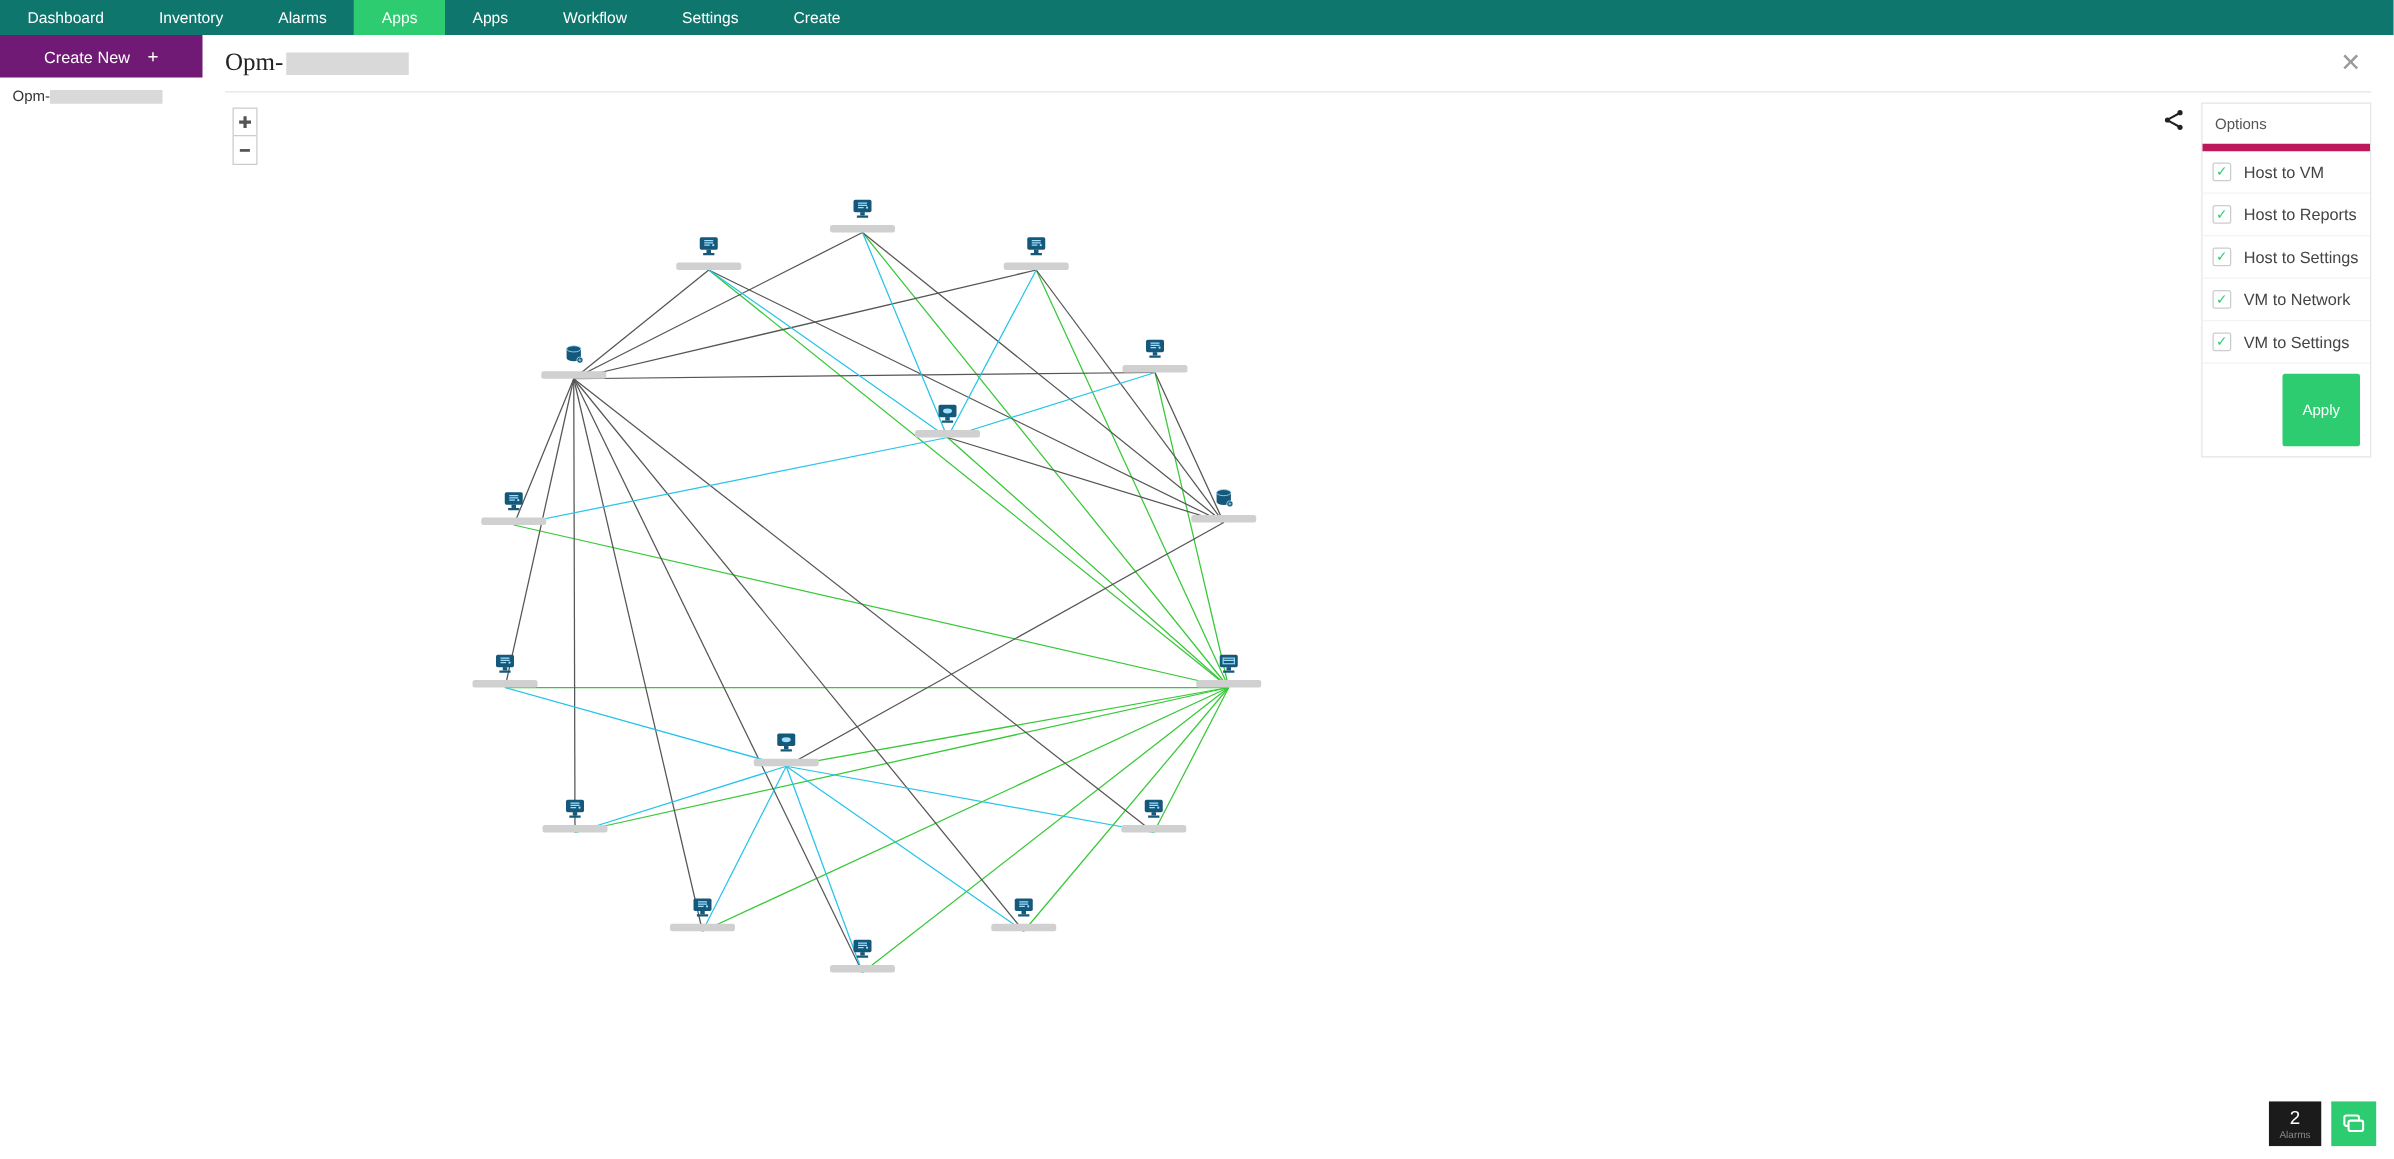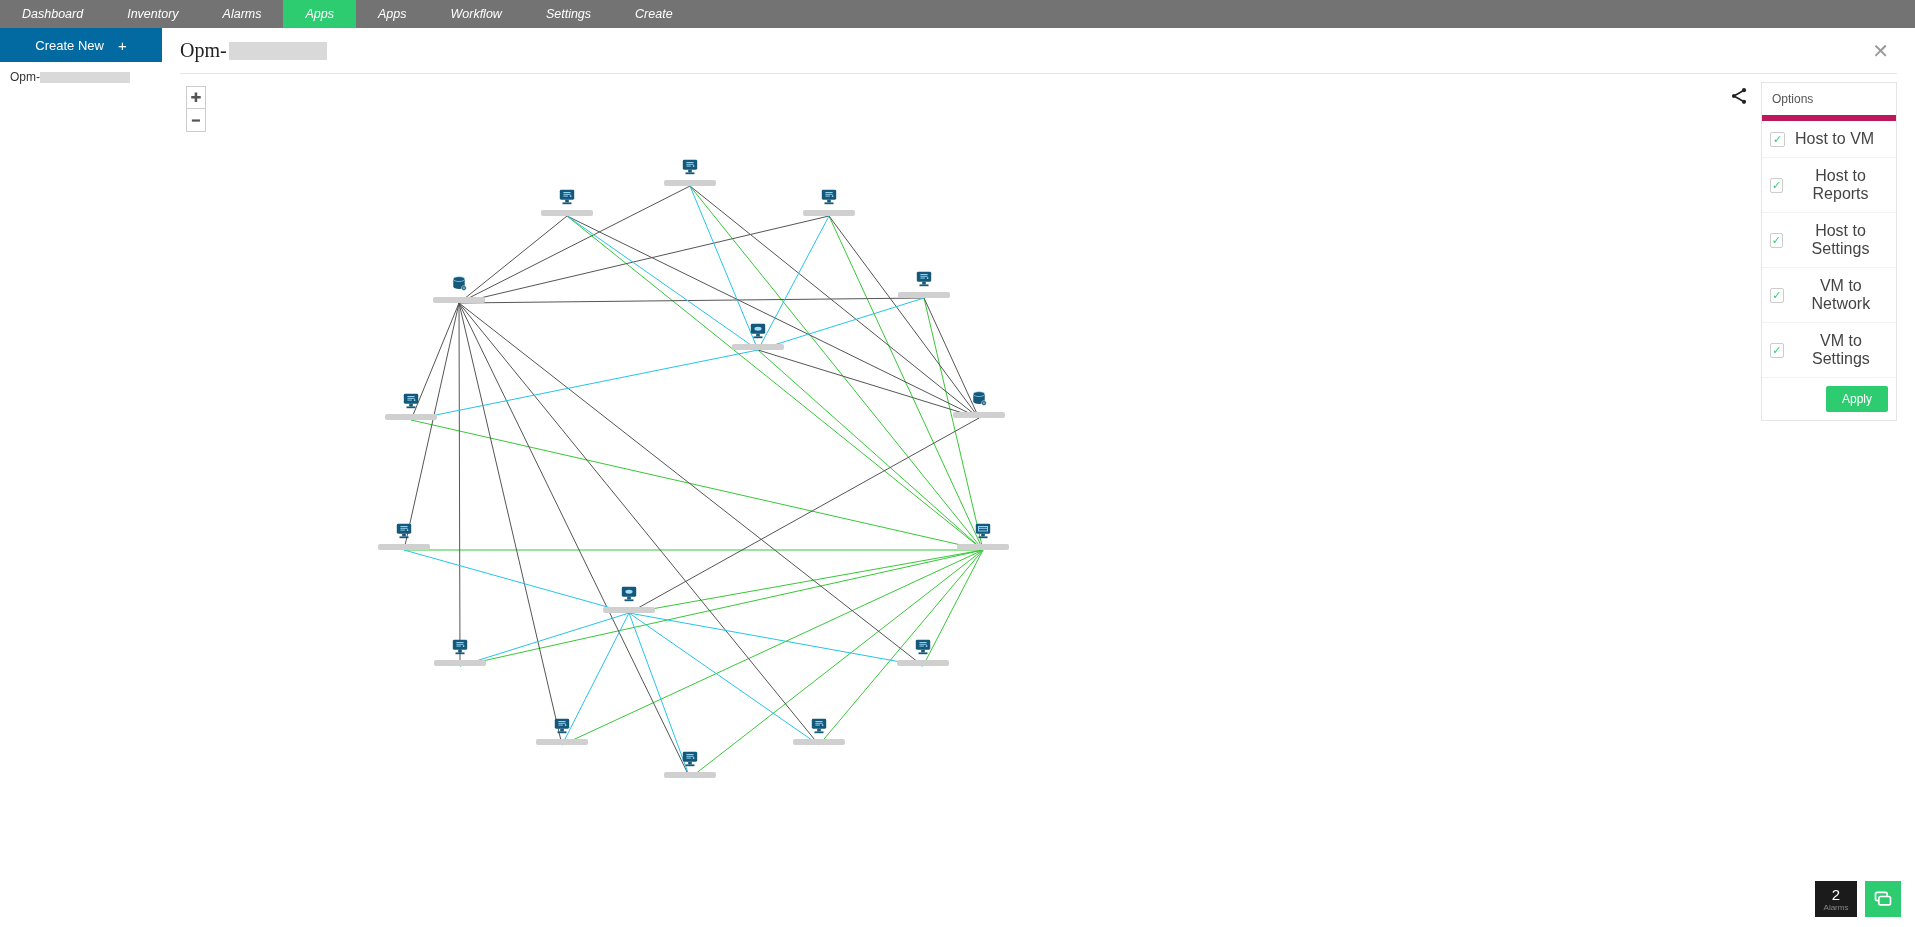--- a/index.html
+++ b/index.html
@@ -1,25 +1,25 @@
 <!DOCTYPE html>
 <html><head>
 <meta charset="utf-8">
 <style>
 * { box-sizing: border-box; margin: 0; padding: 0; }
 body { font-family: "Segoe UI", Tahoma, sans-serif; font-size: 13px; color: #333; background: #fff; overflow: hidden; width: 1915px; height: 927px; position: relative; }
 
-.topnav { display: flex; background: #737373; height: 28px; width: 100%; font-style: italic; }
+.topnav { display: flex; background: #0f766e; height: 28px; width: 100%; }
 .topnav .nav-item { color: #fff; padding: 0 22px; height: 28px; line-height: 28px; cursor: pointer; font-size: 12.5px; }
 .topnav .nav-item.active { background: #2ecc71; }
 
 .layout { display: flex; height: calc(927px - 28px); }
 
 .sidebar { width: 162px; background: #fff; display: flex; flex-direction: column; }
-.create-btn { background: #0369a1; color: #fff; height: 34px; display: flex; align-items: center; justify-content: center; gap: 14px; cursor: pointer; font-size: 13px; }
+.create-btn { background: #701a75; color: #fff; height: 34px; display: flex; align-items: center; justify-content: center; gap: 14px; cursor: pointer; font-size: 13px; }
 .create-btn .plus { font-size: 15px; line-height: 1; }
 .sidebar-item { padding: 8px 10px; font-size: 12px; cursor: pointer; }
 .sidebar-item .mask { display:inline-block; background:#d9d9d9; width:90px; height:11px; vertical-align:middle; }
 
 .main { flex: 1; position: relative; padding: 0 18px; }
 .title-row { display: flex; align-items: center; height: 46px; border-bottom: 1px solid #e5e5e5; }
 .title-text { font-size: 20px; font-family: Georgia, serif; color: #222; }
 .title-mask { background:#d9d9d9; width:98px; height:18px; display:inline-block; margin-left:2px; }
 .close-x { margin-left: auto; font-size: 20px; color: #999; cursor: pointer; padding: 4px 8px; }
 
@@ -28,23 +28,23 @@
 .zoom-ctrl { position: absolute; left: 6px; top: 12px; width: 20px; border: 1px solid #ccc; background: #fff; }
 .zoom-ctrl div { height: 22px; display:flex; align-items:center; justify-content:center; font-size:13px; color:#555; cursor:pointer; }
 .zoom-ctrl div:first-child { border-bottom:1px solid #ccc; }
 
 .share-icon { position: absolute; right: 148px; top: 12px; cursor: pointer; }
 
 .options-panel { position: absolute; right: 0; top: 8px; width: 136px; border: 1px solid #e5e5e5; background: #fff; }
 .options-header { padding: 9px 10px; font-size: 12px; color: #555; border-bottom: 6px solid #be185d; }
 .opt-row { display: flex; align-items: center; gap: 10px; padding: 9px 8px; border-bottom: 1px solid #f3f3f3; }
 .opt-check { width: 15px; height: 15px; border: 1px solid #ccc; border-radius: 2px; display: flex; align-items: center; justify-content: center; color: #2ecc71; font-size: 11px; cursor: pointer; }
-.opt-label { font-size: 16px; color: #444; text-align: center; }
+.opt-label { font-size: 13px; color: #444; text-align: center; }
 .apply-row { padding: 8px; display: flex; justify-content: flex-end; }
-.apply-btn { background: #2ecc71; color: #fff; border: none; padding: 6px 16px; font-size: 12px; cursor: pointer; border-radius: 2px; }
+.apply-btn { background: #2ecc71; color: #fff; border: none; padding: 22px 16px; font-size: 12px; cursor: pointer; border-radius: 2px; }
 
 .node { position: absolute; width: 52px; display:flex; flex-direction:column; align-items:center; pointer-events:auto; cursor:grab; }
 .node-icon { width: 22px; height: 18px; }
 .node-label { width: 52px; height: 6px; background: #d0d0d0; margin-top: 4px; border-radius: 2px; }
 
 .topo-svg { position:absolute; left:0; top:0; width:100%; height:100%; pointer-events:none; }
 .lnk { stroke-width:1; fill:none; }
 .lnk.g { stroke:#37c837; }
 .lnk.b { stroke:#25c4e8; }
 .lnk.k { stroke:#555; }

